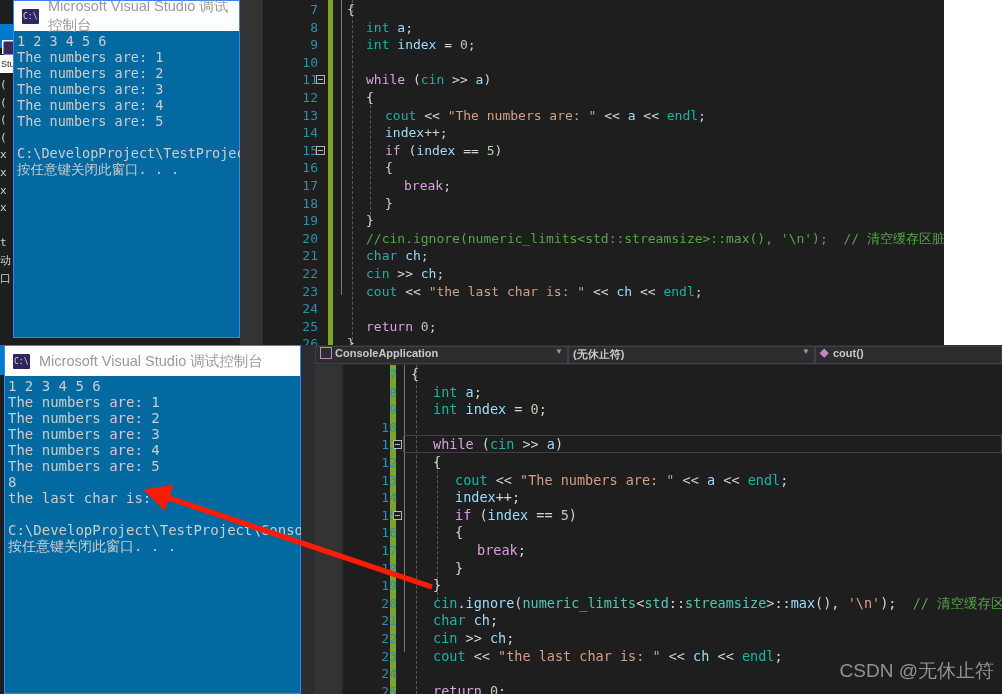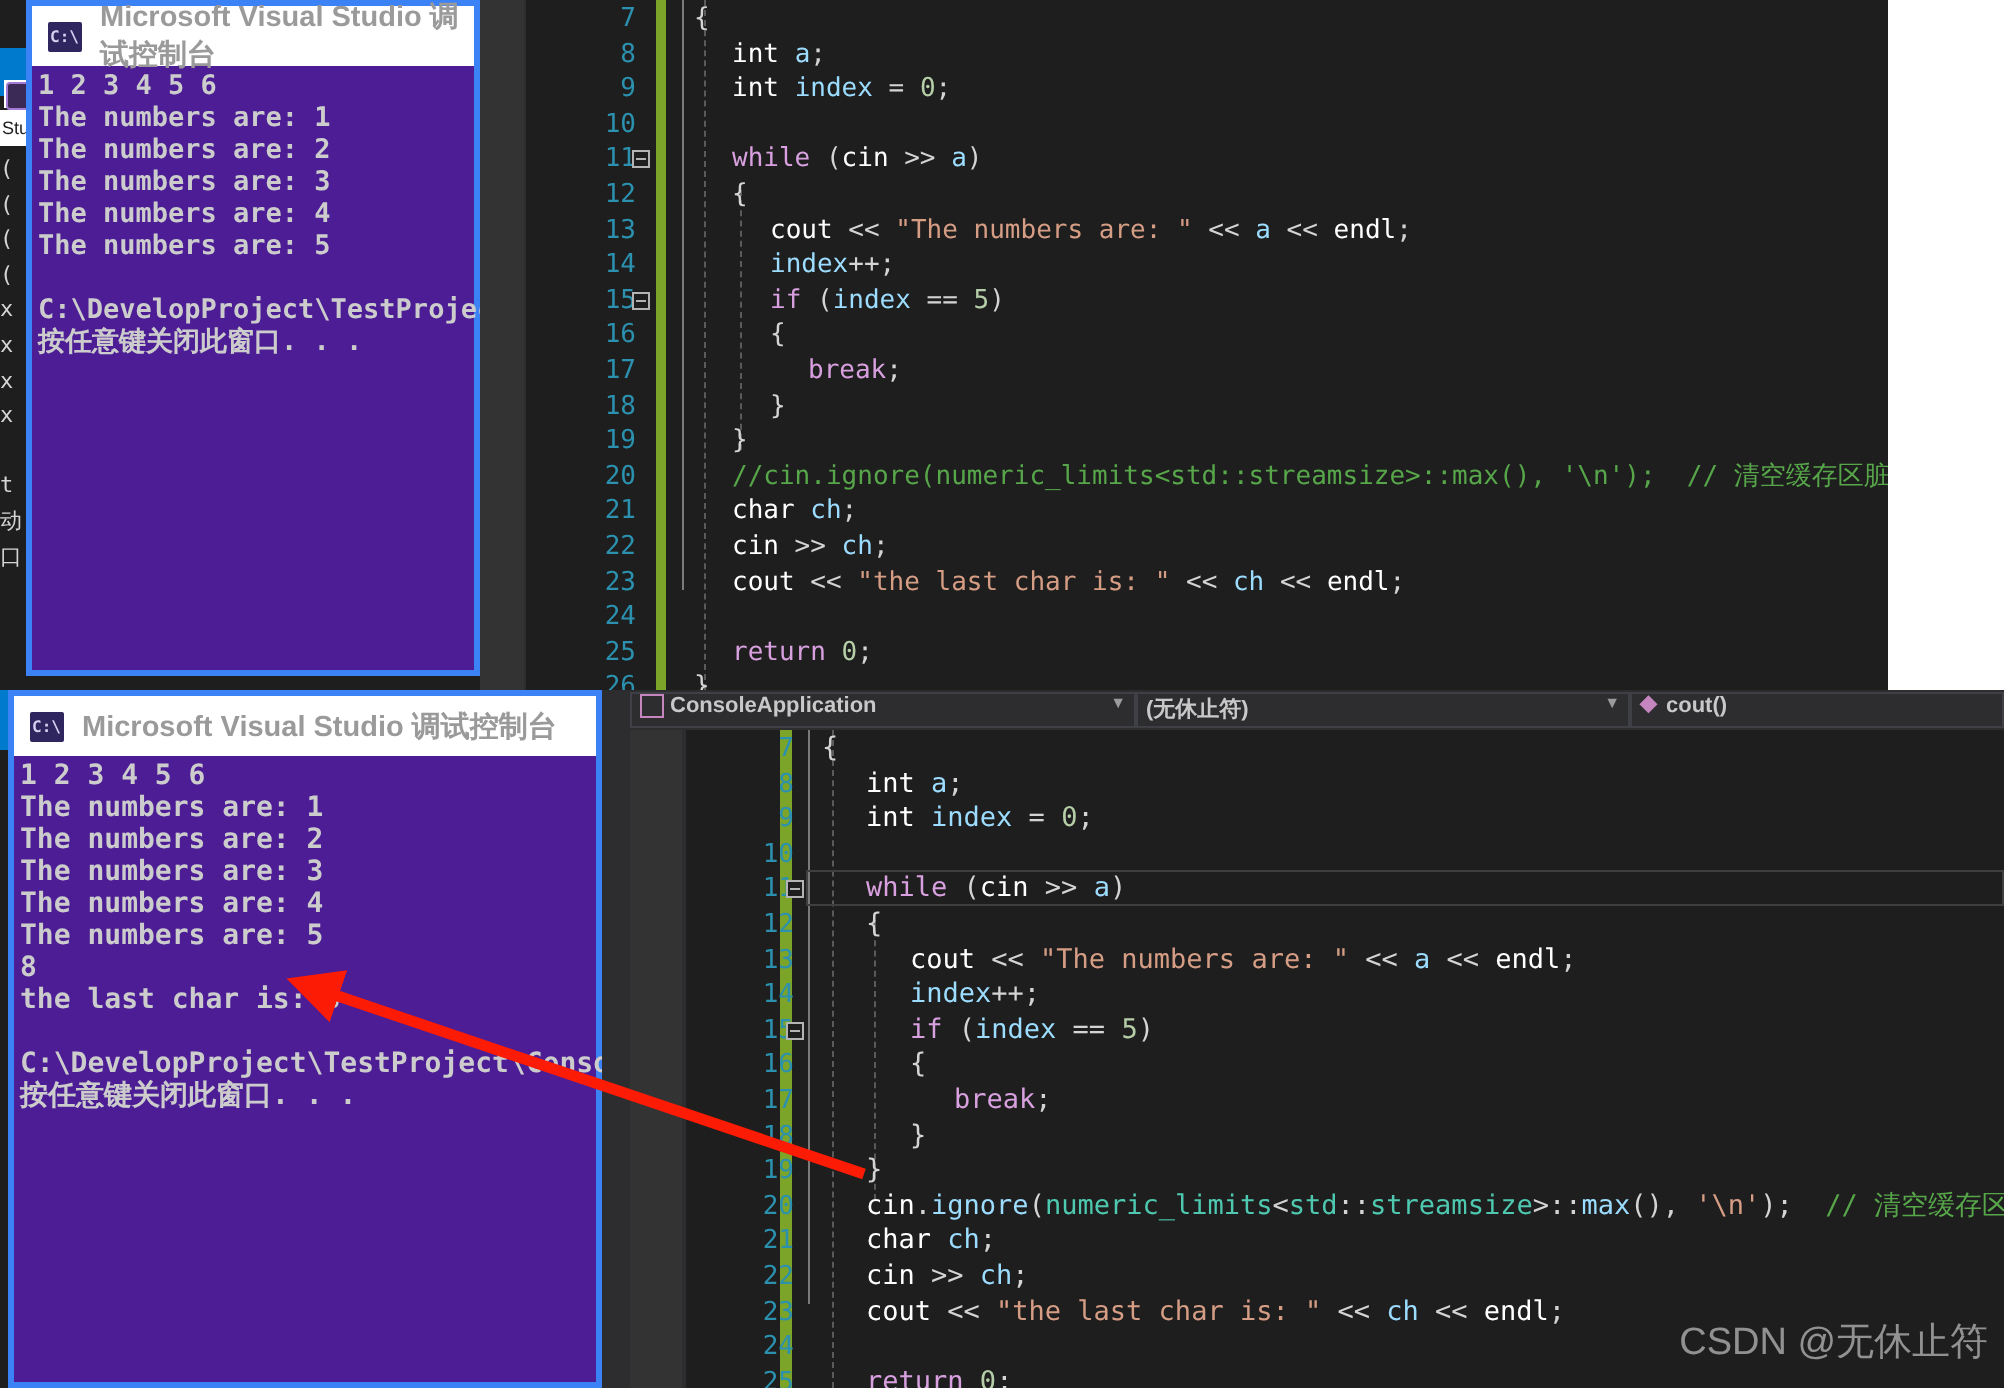--- a/index.html
+++ b/index.html
@@ -21,30 +21,30 @@
   .fold{position:absolute;width:9px;height:9px;border:1px solid #b4b4b4;
         background:#1e1e1e;box-sizing:border-box;}
   .fold:before{content:"";position:absolute;left:1px;right:1px;top:3px;
         height:1px;background:#b4b4b4;}
   .vline{position:absolute;width:1px;background:#7a7a7a;}
   .vline-dash{position:absolute;width:0;border-left:1px dashed #5a5a5a;}
   .curline{position:absolute;border:1px solid #3f3f41;box-sizing:border-box;height:18px;}
 
   
   .t-kw{color:#d8a0df;}      
-  .t-type{color:#ffffff;margin-top:16px;}    
+  .t-type{color:#14b8a6;margin-top:16px;}    
   .t-str{color:#d69d85;}     
   .t-var{color:#9cdcfe;}     
   .t-num{color:#b5cea8;}     
   .t-cmt{color:#57a64a;}
   .t-plain{color:#d4d4d4;}
   .t-ns{color:#4ec9b0;}
 
   
-  .con-win{background:#4c1d95;border:3px solid #3b82f6;box-sizing:border-box;font-weight:bold;}
+  .con-win{background:#0369a1;border:1px solid #3b82f6;box-sizing:border-box;}
   .con-title{background:#ffffff;height:30px;display:flex;align-items:center;
        padding-left:8px;box-sizing:border-box;}
   .con-ico{width:17px;height:15px;background:#30265f;border-radius:1px;
        margin-right:9px;position:relative;flex:none;}
   .con-ico:after{content:"C:\\";position:absolute;left:1px;top:0px;color:#d8d0f0;
        font-family:"DejaVu Sans Mono","Liberation Mono",monospace;font-size:8px;line-height:15px;}
   .con-title-text{color:#9a9a9a;font-size:14.5px;font-family:"Liberation Sans",sans-serif;}
   .con-body{font-family:"DejaVu Sans Mono","Liberation Mono",monospace;
        font-size:13.5px;color:#cccccc;padding:2px 0 0 3px;}
   .con-body div{height:16px;line-height:16px;white-space:pre;}

